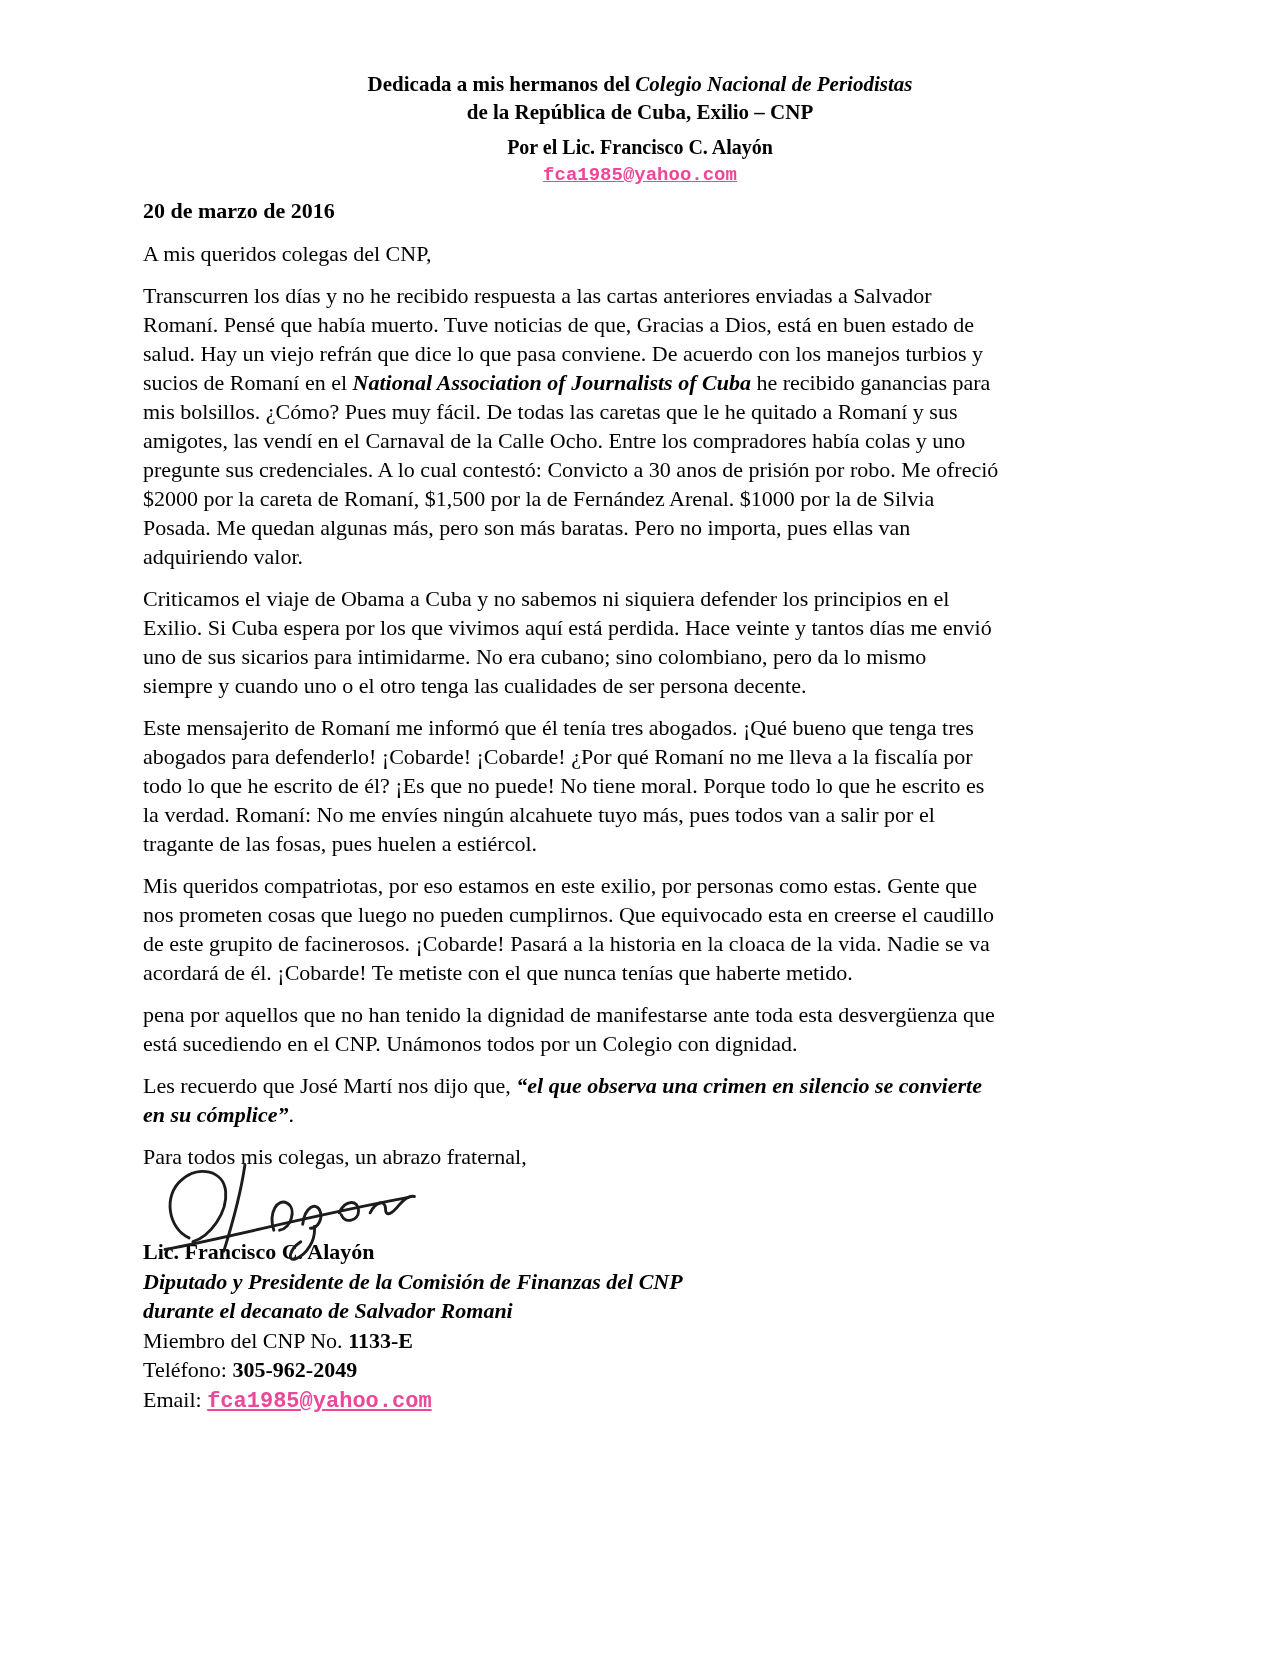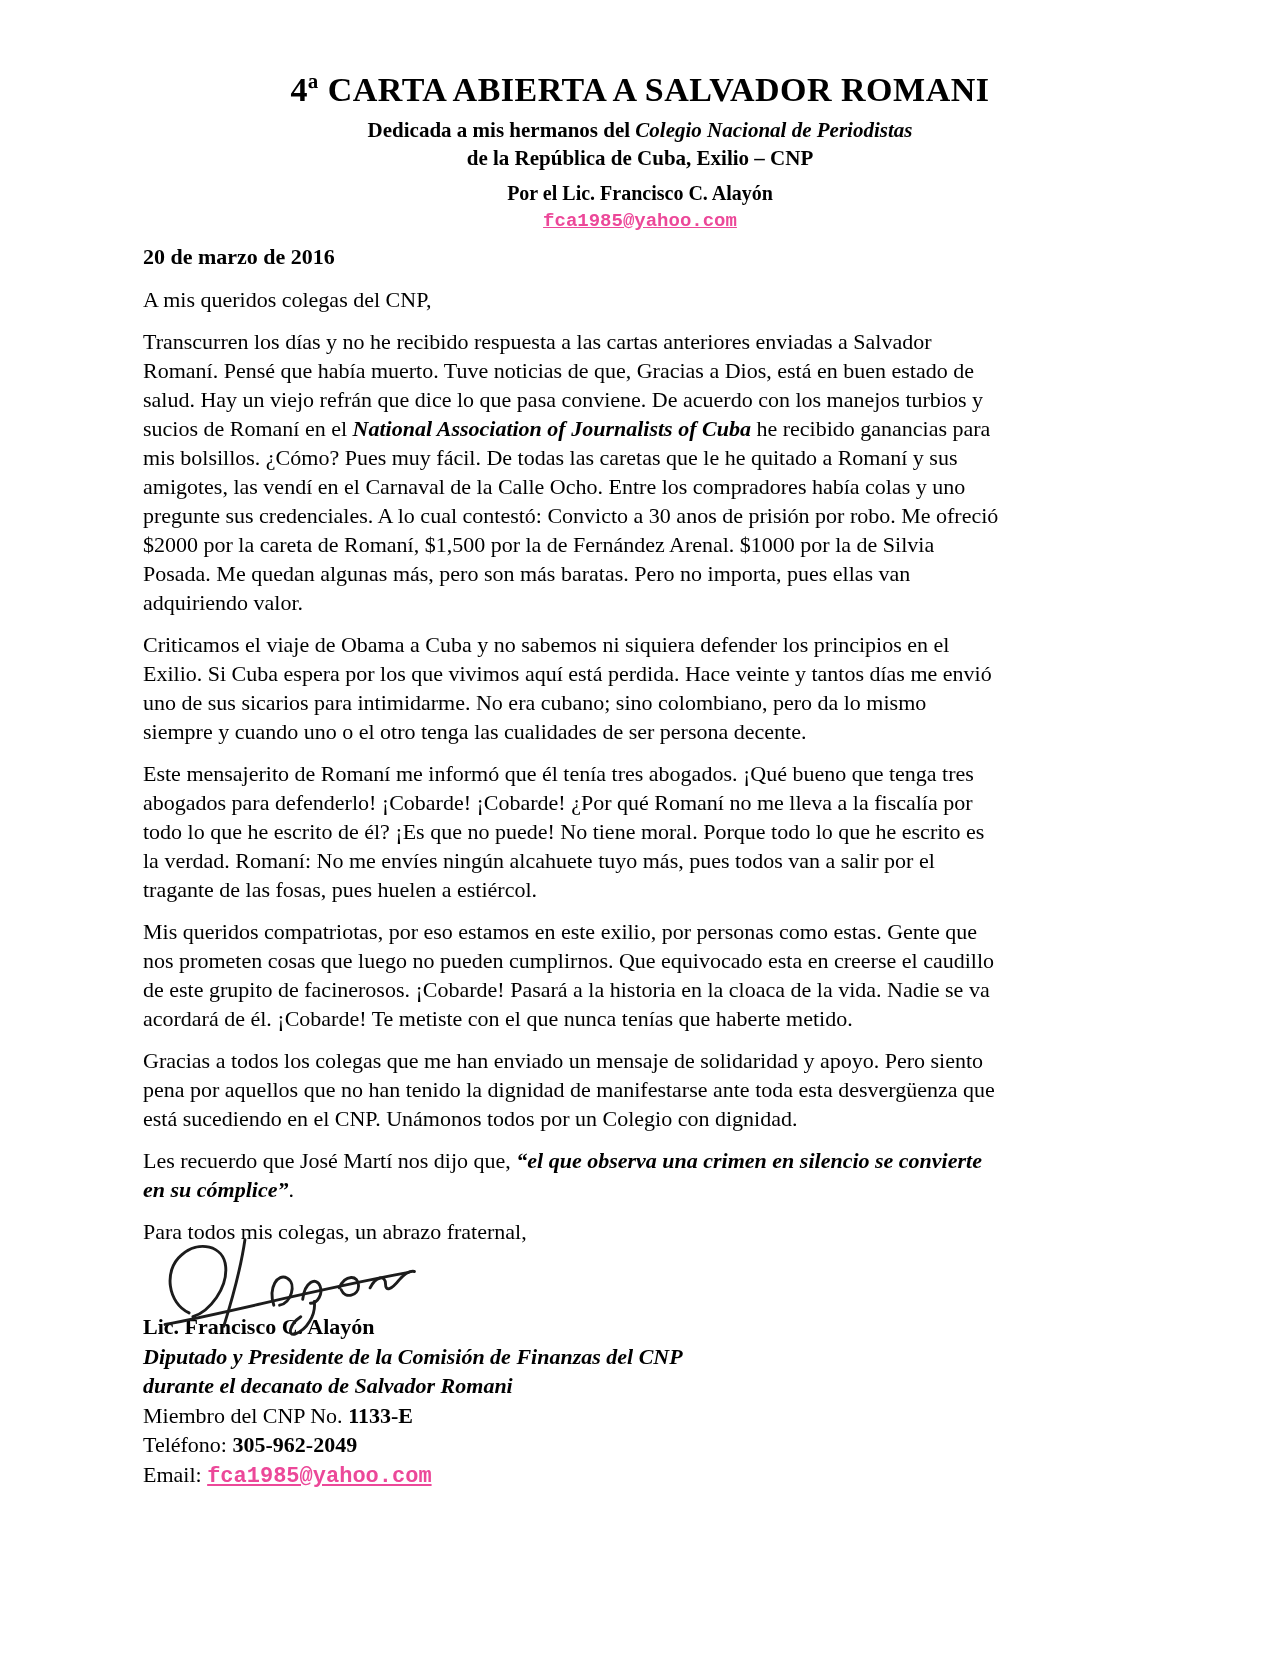--- a/index.html
+++ b/index.html
@@ -40,21 +40,20 @@
   .sig-name{font-weight:bold;}
   .sig-role{font-weight:bold;font-style:italic;}
   .b{font-weight:bold;}
 </style>
 </head>
 <body>
 
 <div class="page">
 
   <div class="hdr">
-    <div class="hdr-title">4ª CARTA ABIERTA A SALVADOR ROMANI</div>
     <div class="ded"><span>Dedicada a mis hermanos del </span><span class="it">Colegio Nacional de Periodistas</span></div>
     <div class="ded it">de la República de Cuba, Exilio – CNP</div>
     <div class="byline">Por el Lic. Francisco C. Alayón</div>
     <div class="hdr-email"><a class="mail-link">fca1985@yahoo.com</a></div>
   </div>
 
   <div class="date">20 de marzo de 2016</div>
   <div class="salutation">A mis queridos colegas del CNP,</div>
 
   <div>
@@ -83,21 +82,20 @@
         <div class="line"><span class="seg-n">la verdad. Romaní: No me envíes ningún alcahuete tuyo más, pues todos van a salir por el</span></div>
         <div class="line"><span class="seg-n">tragante de las fosas, pues huelen a estiércol.</span></div>
       </div>
       <div class="para">
         <div class="line"><span class="seg-n">Mis queridos compatriotas, por eso estamos en este exilio, por personas como estas. Gente que</span></div>
         <div class="line"><span class="seg-n">nos prometen cosas que luego no pueden cumplirnos. Que equivocado esta en creerse el caudillo</span></div>
         <div class="line"><span class="seg-n">de este grupito de facinerosos. ¡Cobarde! Pasará a la historia en la cloaca de la vida. Nadie se va</span></div>
         <div class="line"><span class="seg-n">acordará de él. ¡Cobarde! Te metiste con el que nunca tenías que haberte metido.</span></div>
       </div>
       <div class="para">
-        <div class="line"><span class="seg-n">Gracias a todos los colegas que me han enviado un mensaje de solidaridad y apoyo. Pero siento</span></div>
         <div class="line"><span class="seg-n">pena por aquellos que no han tenido la dignidad de manifestarse ante toda esta desvergüenza que</span></div>
         <div class="line"><span class="seg-n">está sucediendo en el CNP. Unámonos todos por un Colegio con dignidad.</span></div>
       </div>
       <div class="para">
         <div class="line"><span class="seg-n">Les recuerdo que José Martí nos dijo que, </span><span class="seg-bi">“el que observa una crimen en silencio se convierte</span></div>
         <div class="line"><span class="seg-bi">en su cómplice”</span><span class="seg-n">.</span></div>
       </div>
     </div>
 
   <div class="para closing">

